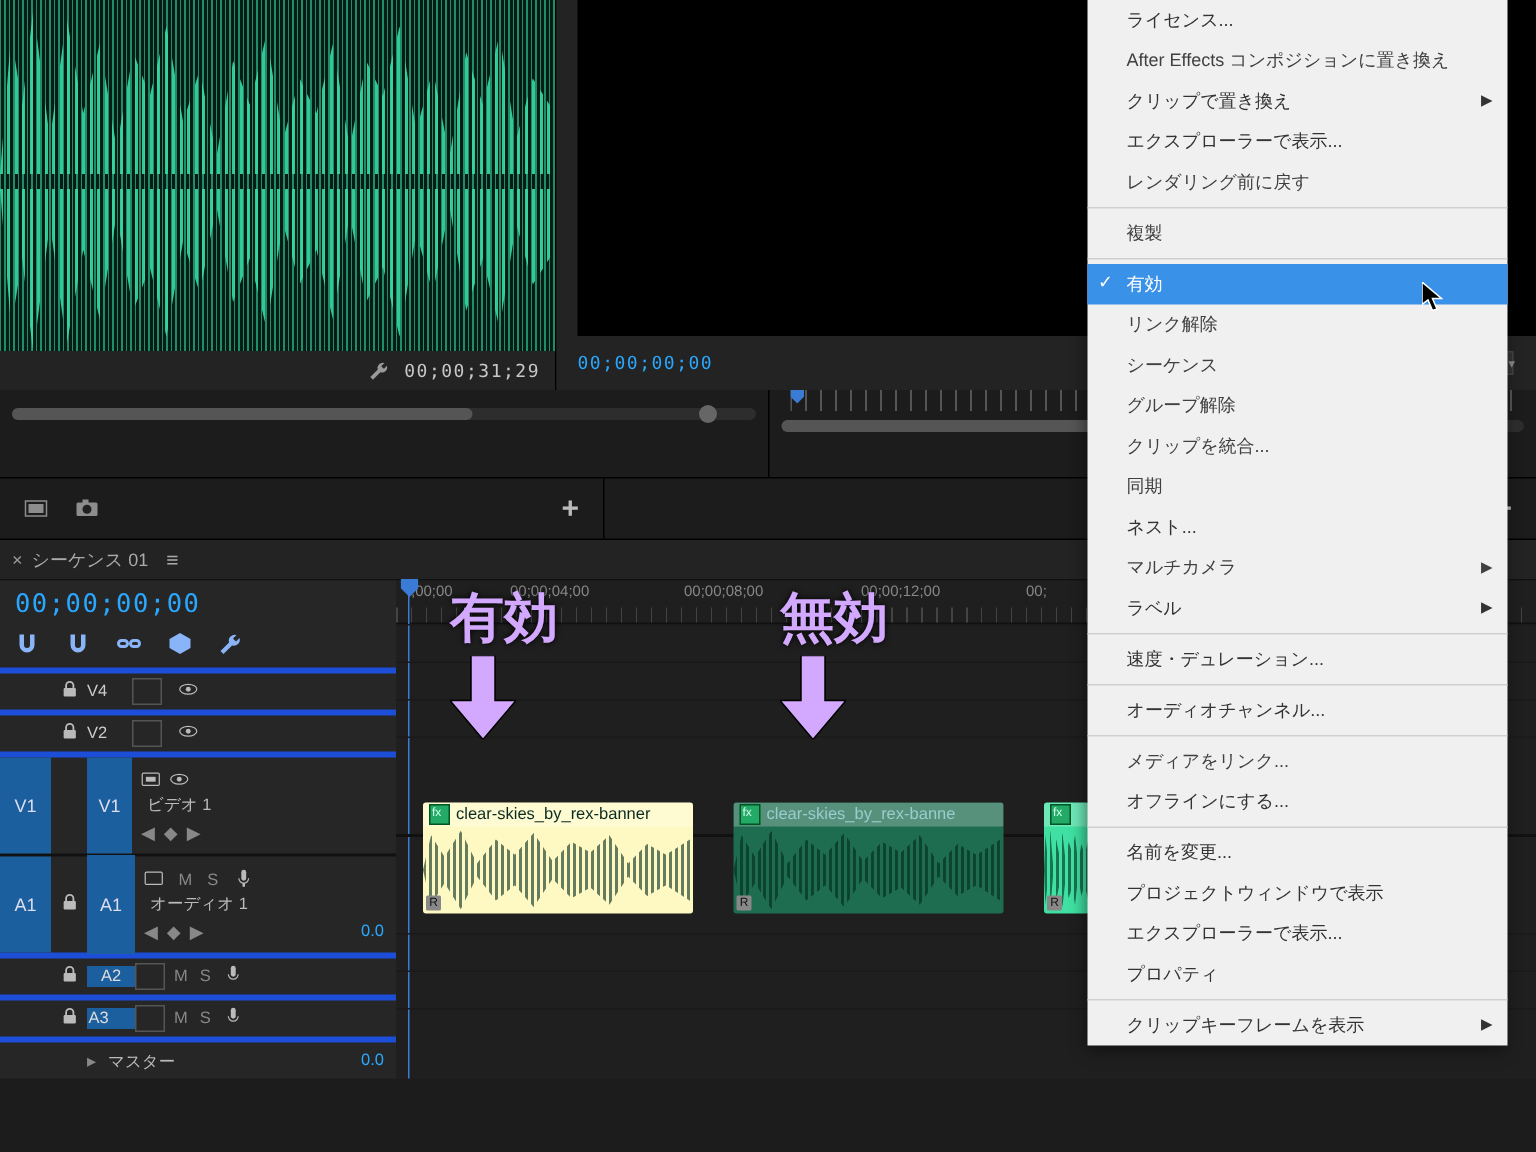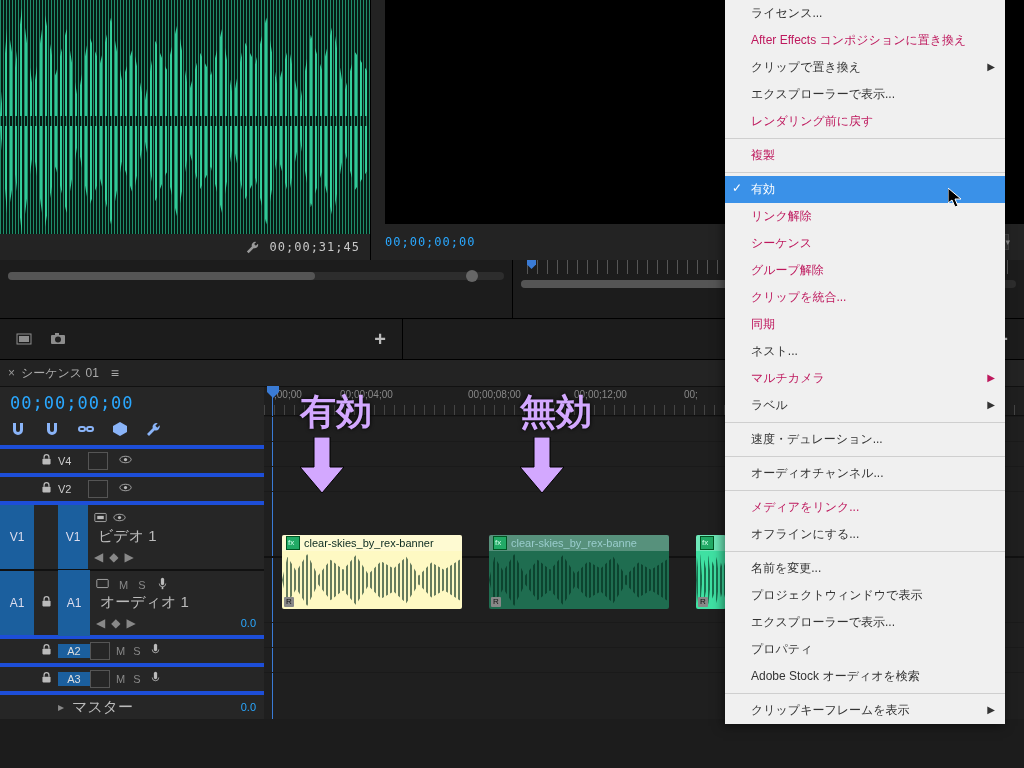--- a/index.html
+++ b/index.html
@@ -63,21 +63,21 @@
   .track .lock{width:24px;text-align:center;color:#888}
   .track .lbl{width:30px;font-size:11px;color:#ccc}
   .track .tgt{width:18px;height:16px;border:1px solid #555;margin-right:6px}
   .track .eye{width:22px;text-align:center}
   .track svg{width:13px;height:13px;fill:#bbb}
   .track.big{height:64px}
   .v1patch{background:#1b5f9e}
   .a-row .lbl{color:#ddd}
   .a-tgt{background:#1b5f9e;border:1px solid #1b5f9e}
   .muted{color:#888;font-size:11px}
-  .sublabel{font-size:15px;color:#bbb;padding-left:4px}
+  .sublabel{font-size:11px;color:#bbb;padding-left:4px}
   .level{color:#2aa8ff;font-size:11px;text-align:right;flex:1;padding-right:8px}
   
   .tlr-ruler{height:28px;position:relative;border-bottom:1px solid #111;color:#888;font-size:10px}
   .tlr-ruler .tick{position:absolute;top:2px}
   .tlr-ruler::after{content:"";position:absolute;left:0;right:0;bottom:0;height:10px;
     background:repeating-linear-gradient(90deg,#444 0 1px,transparent 1px 10px)}
   .playhead{position:absolute;top:0;bottom:0;left:8px;width:0;border-left:1px solid #3a7bd5}
   .playhead::before{content:"";position:absolute;top:-1px;left:-6px;width:12px;height:12px;background:#3a7bd5;clip-path:polygon(0 0,100% 0,100% 50%,50% 100%,0 50%)}
   .tlr-body{position:relative;padding-top:0}
   .lane{height:24px;border-top:1px solid #1a1a1a}
@@ -96,21 +96,21 @@
   .enabled{background:#fef9c3}
   .disabled{background:#1f6d50;color:#9cc}
   .third{background:#3fe0a2}
   
   .anno{position:absolute;top:388px;font-size:36px;font-weight:bold;color:#d3a8ff;text-shadow:0 0 4px #000}
   .anno .arrow{display:block;margin:0 auto}
   .anno .arrow svg{width:44px;height:56px;fill:#d3a8ff;stroke:#000;stroke-width:1}
   
   .ctx{position:absolute;left:725px;top:0;width:280px;background:#f0f0f0;color:#333;box-shadow:-2px 2px 10px rgba(0,0,0,.5);font-size:12px}
   .ctx .mi{padding:5px 26px;position:relative;white-space:nowrap}
-  .ctx .mi.dis{color:#be185d}
+  .ctx .mi.dis{color:#404040}
   .ctx .mi.sel{background:#3a91e8;color:#fff}
   .ctx .mi .sub{position:absolute;right:10px;top:7px;font-size:10px}
   .ctx .mi .chk{position:absolute;left:7px;top:5px}
   .ctx hr{border:none;border-top:1px solid #cfcfcf;margin:3px 0}
   .cursor{position:absolute;left:948px;top:188px;width:14px;height:20px;pointer-events:none}
   .cursor svg{width:14px;height:20px;fill:#000;stroke:#fff;stroke-width:1}
 </style>
 </head>
 <body>
 
@@ -118,21 +118,21 @@
 
   <div class="monitors">
     <div class="src">
       <div class="wave"></div>
       <div class="src-tc">
         <span class="wrench">
           <svg viewBox="0 0 16 16">
               <path d="M13.7 4.3a4 4 0 0 1-5 5L3 15l-2-2 5.7-5.7a4 4 0 0 1 5-5l-2.4 2.4 1 1 1 1z"></path>
             </svg>
         </span>
-        <span class="tc">00;00;31;45</span>
+        <span class="tc">00;00;31;29</span>
       </div>
     </div>
     <div class="prog">
       <div class="black"></div>
       <div class="ctrl">
         <span class="tc" style="color:#2aa8ff">00;00;00;00</span>
         <div style="flex:1"></div>
         <select class="fit">
           <option>全体表示</option>
         </select>
@@ -307,21 +307,21 @@
                   <rect x="6" y="1" width="4" height="9" rx="2"></rect>
                   <path d="M4 8a4 4 0 0 0 8 0" fill="none" stroke="#bbb"></path>
                 </svg></span>
    </div>
             <div class="track a-row">
      <div class="src-patch"></div>
      <div class="lock"><svg viewBox="0 0 16 16">
                   <rect x="3" y="7" width="10" height="7" rx="1"></rect>
                   <path d="M5 7V5a3 3 0 0 1 6 0v2" fill="none" stroke="#bbb" stroke-width="1.5"></path>
                 </svg></div>
-     <div class="lbl a-tgt" style="width:30px;text-align:center">A3</div>
+     <div class="lbl a-tgt" style="width:30px;text-align:left">A3</div>
      <div class="tgt"></div>
      <span class="muted">M</span>
      <span class="muted" style="padding:0 8px">S</span>
      <span><svg width="13" height="13" viewBox="0 0 16 16" fill="#bbb">
                   <rect x="6" y="1" width="4" height="9" rx="2"></rect>
                   <path d="M4 8a4 4 0 0 0 8 0" fill="none" stroke="#bbb"></path>
                 </svg></span>
    </div>
           </div>
 
@@ -330,21 +330,21 @@
           <span style="color:#888;padding-right:4px">▸</span>
           <span class="sublabel">マスター</span>
           <span class="level">0.0</span>
         </div>
       </div>
 
       <div class="tl-right">
         <div class="tlr-ruler">
           <span class="tick" style="left:10px">;00;00</span>
           <span class="tick" style="left:76px">00;00;04;00</span>
-          <span class="tick" style="left:204px">00;00;08;00</span>
+          <span class="tick" style="left:192px">00;00;08;00</span>
           <span class="tick" style="left:310px">00;00;12;00</span>
           <span class="tick" style="left:420px">00;</span>
         </div>
         <div class="playhead"></div>
         <div class="tlr-body">
           <div class="lane"></div>
             <div class="lane"></div>
             <div class="lane"></div>
           <div class="lane big"></div>
           <div class="lane big" style="border-top:2px solid #111"></div>
@@ -510,25 +510,20 @@
       <div class="mi">
       
       <span>エクスプローラーで表示...</span>
       
     </div>
       <div class="mi">
       
       <span>プロパティ</span>
       
     </div>
-      <div class="mi">
-      
-      <span>Adobe Stock オーディオを検索</span>
-      
-    </div>
       <hr>
       <div class="mi">
       
       <span>クリップキーフレームを表示</span>
       <span class="sub">▶</span>
     </div>
     </div>
 
   <span class="cursor">
     <svg viewBox="0 0 14 20">

